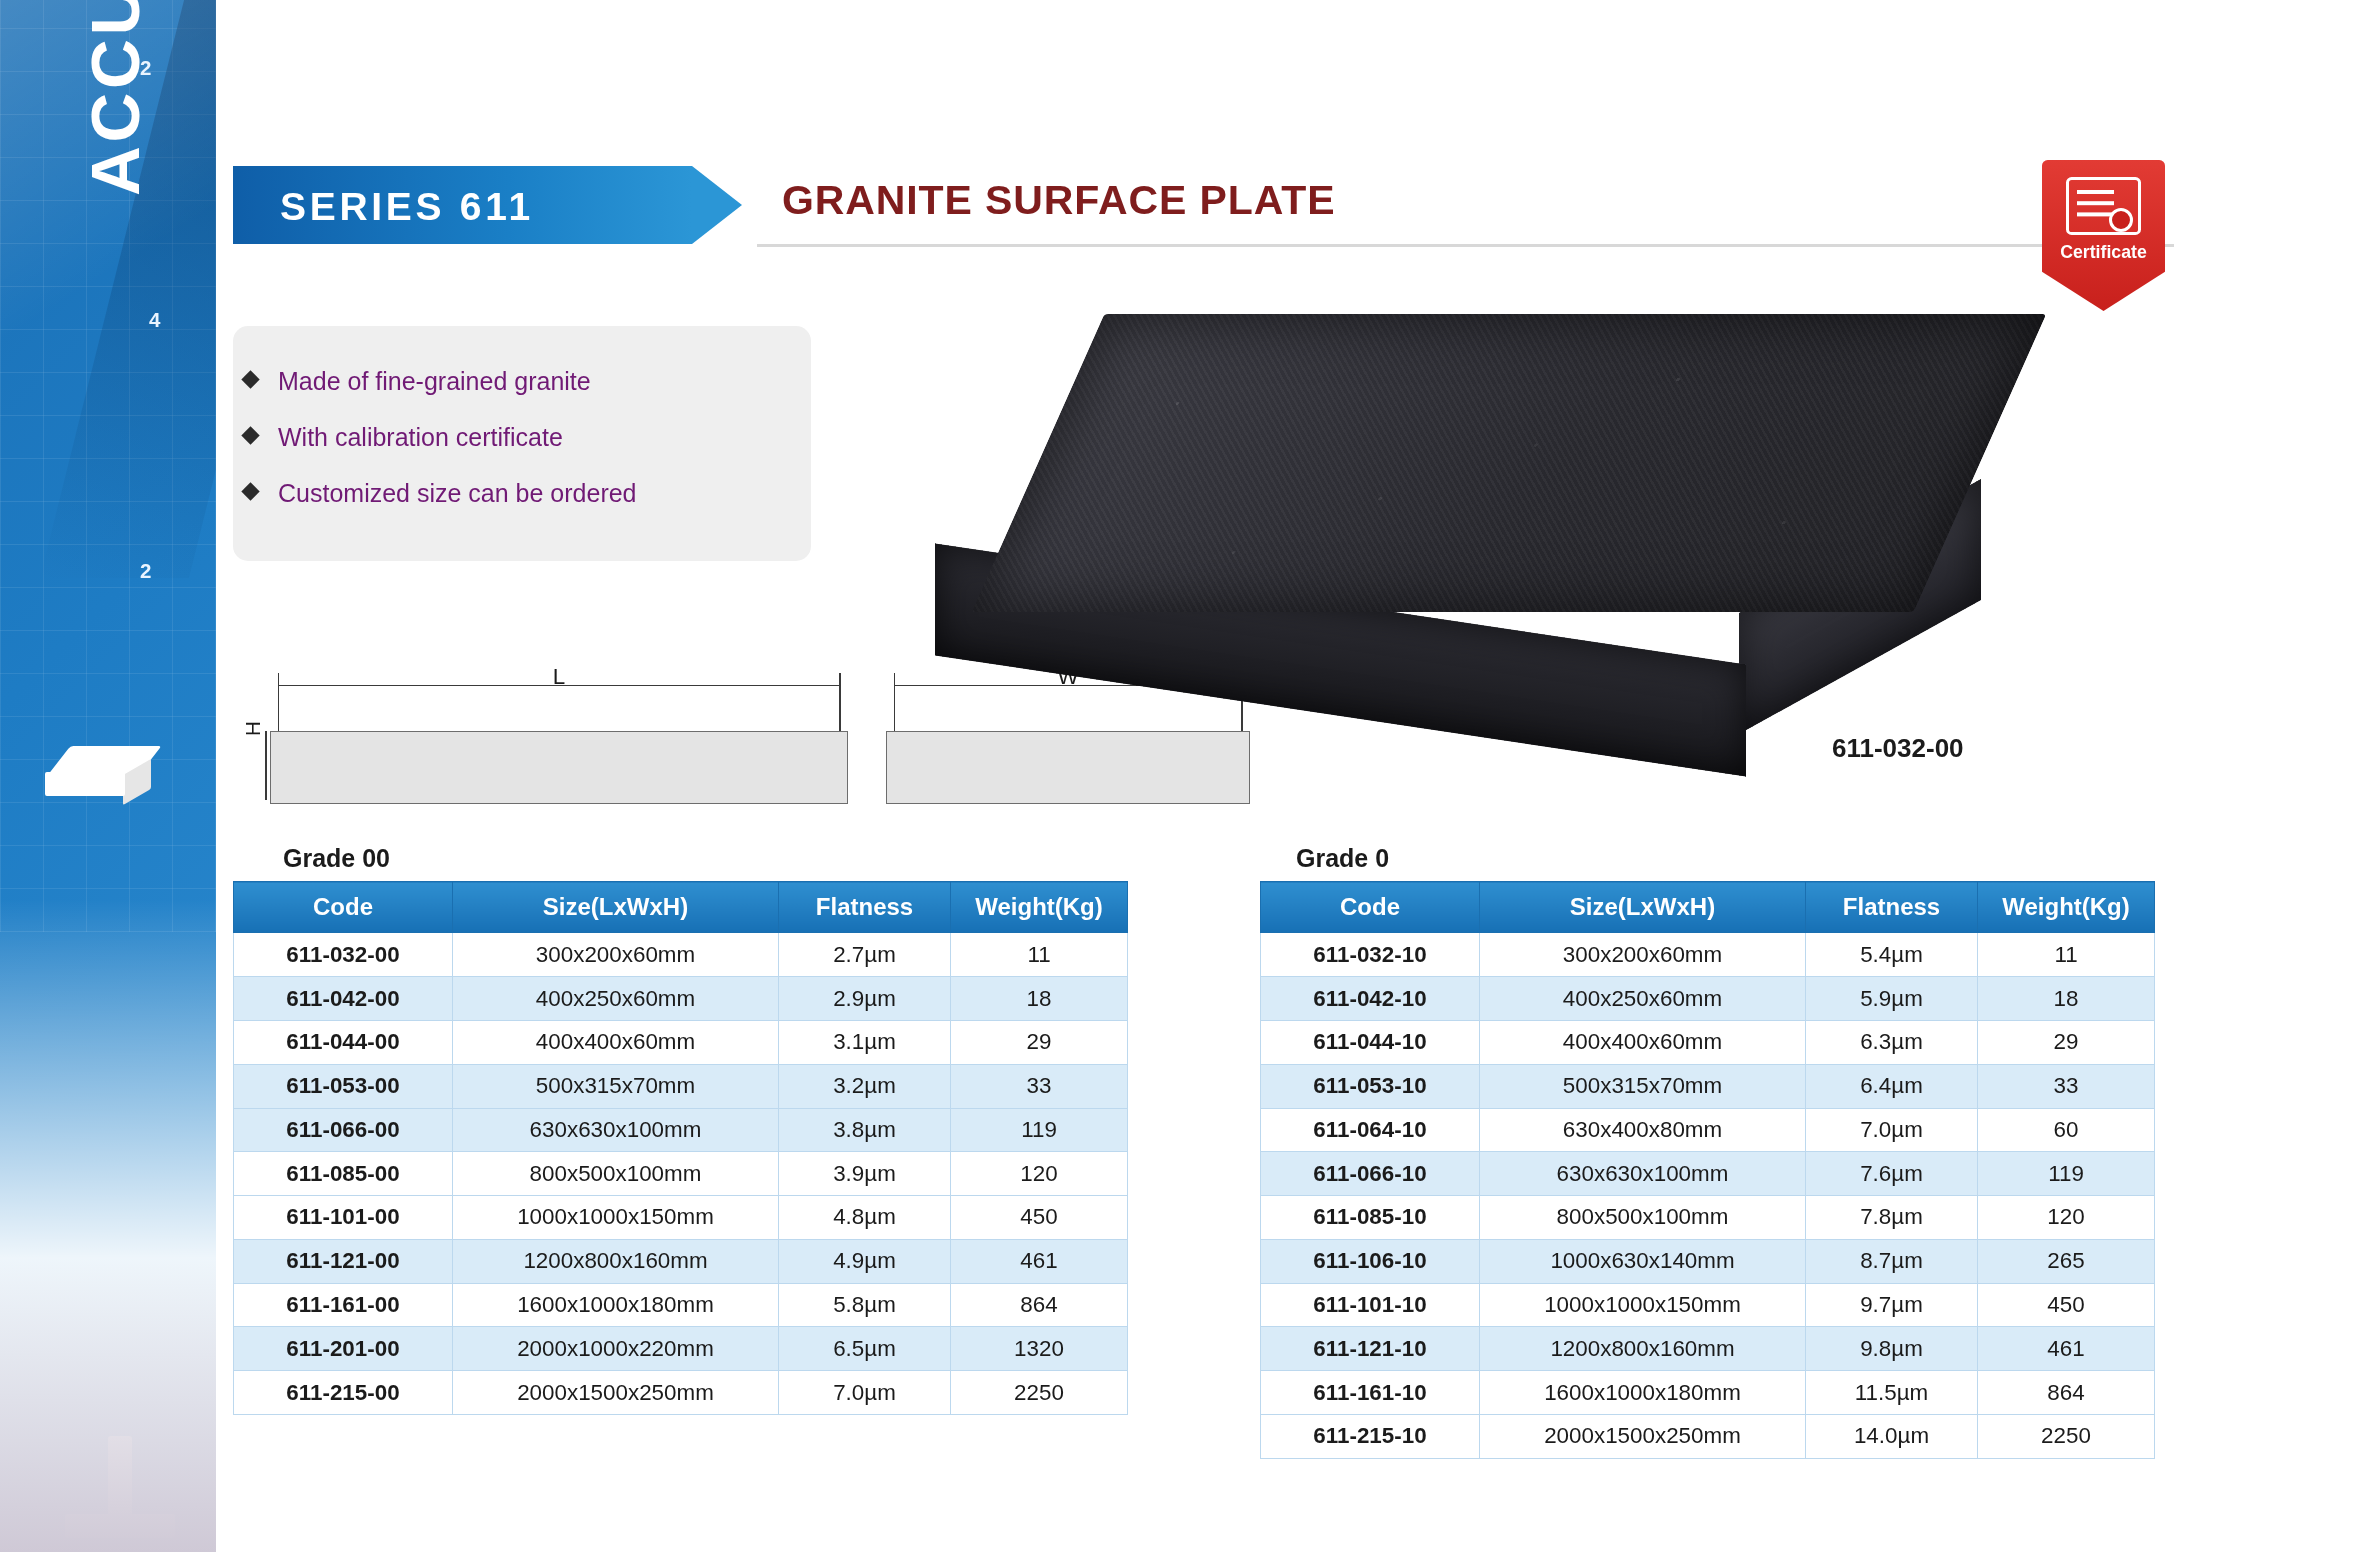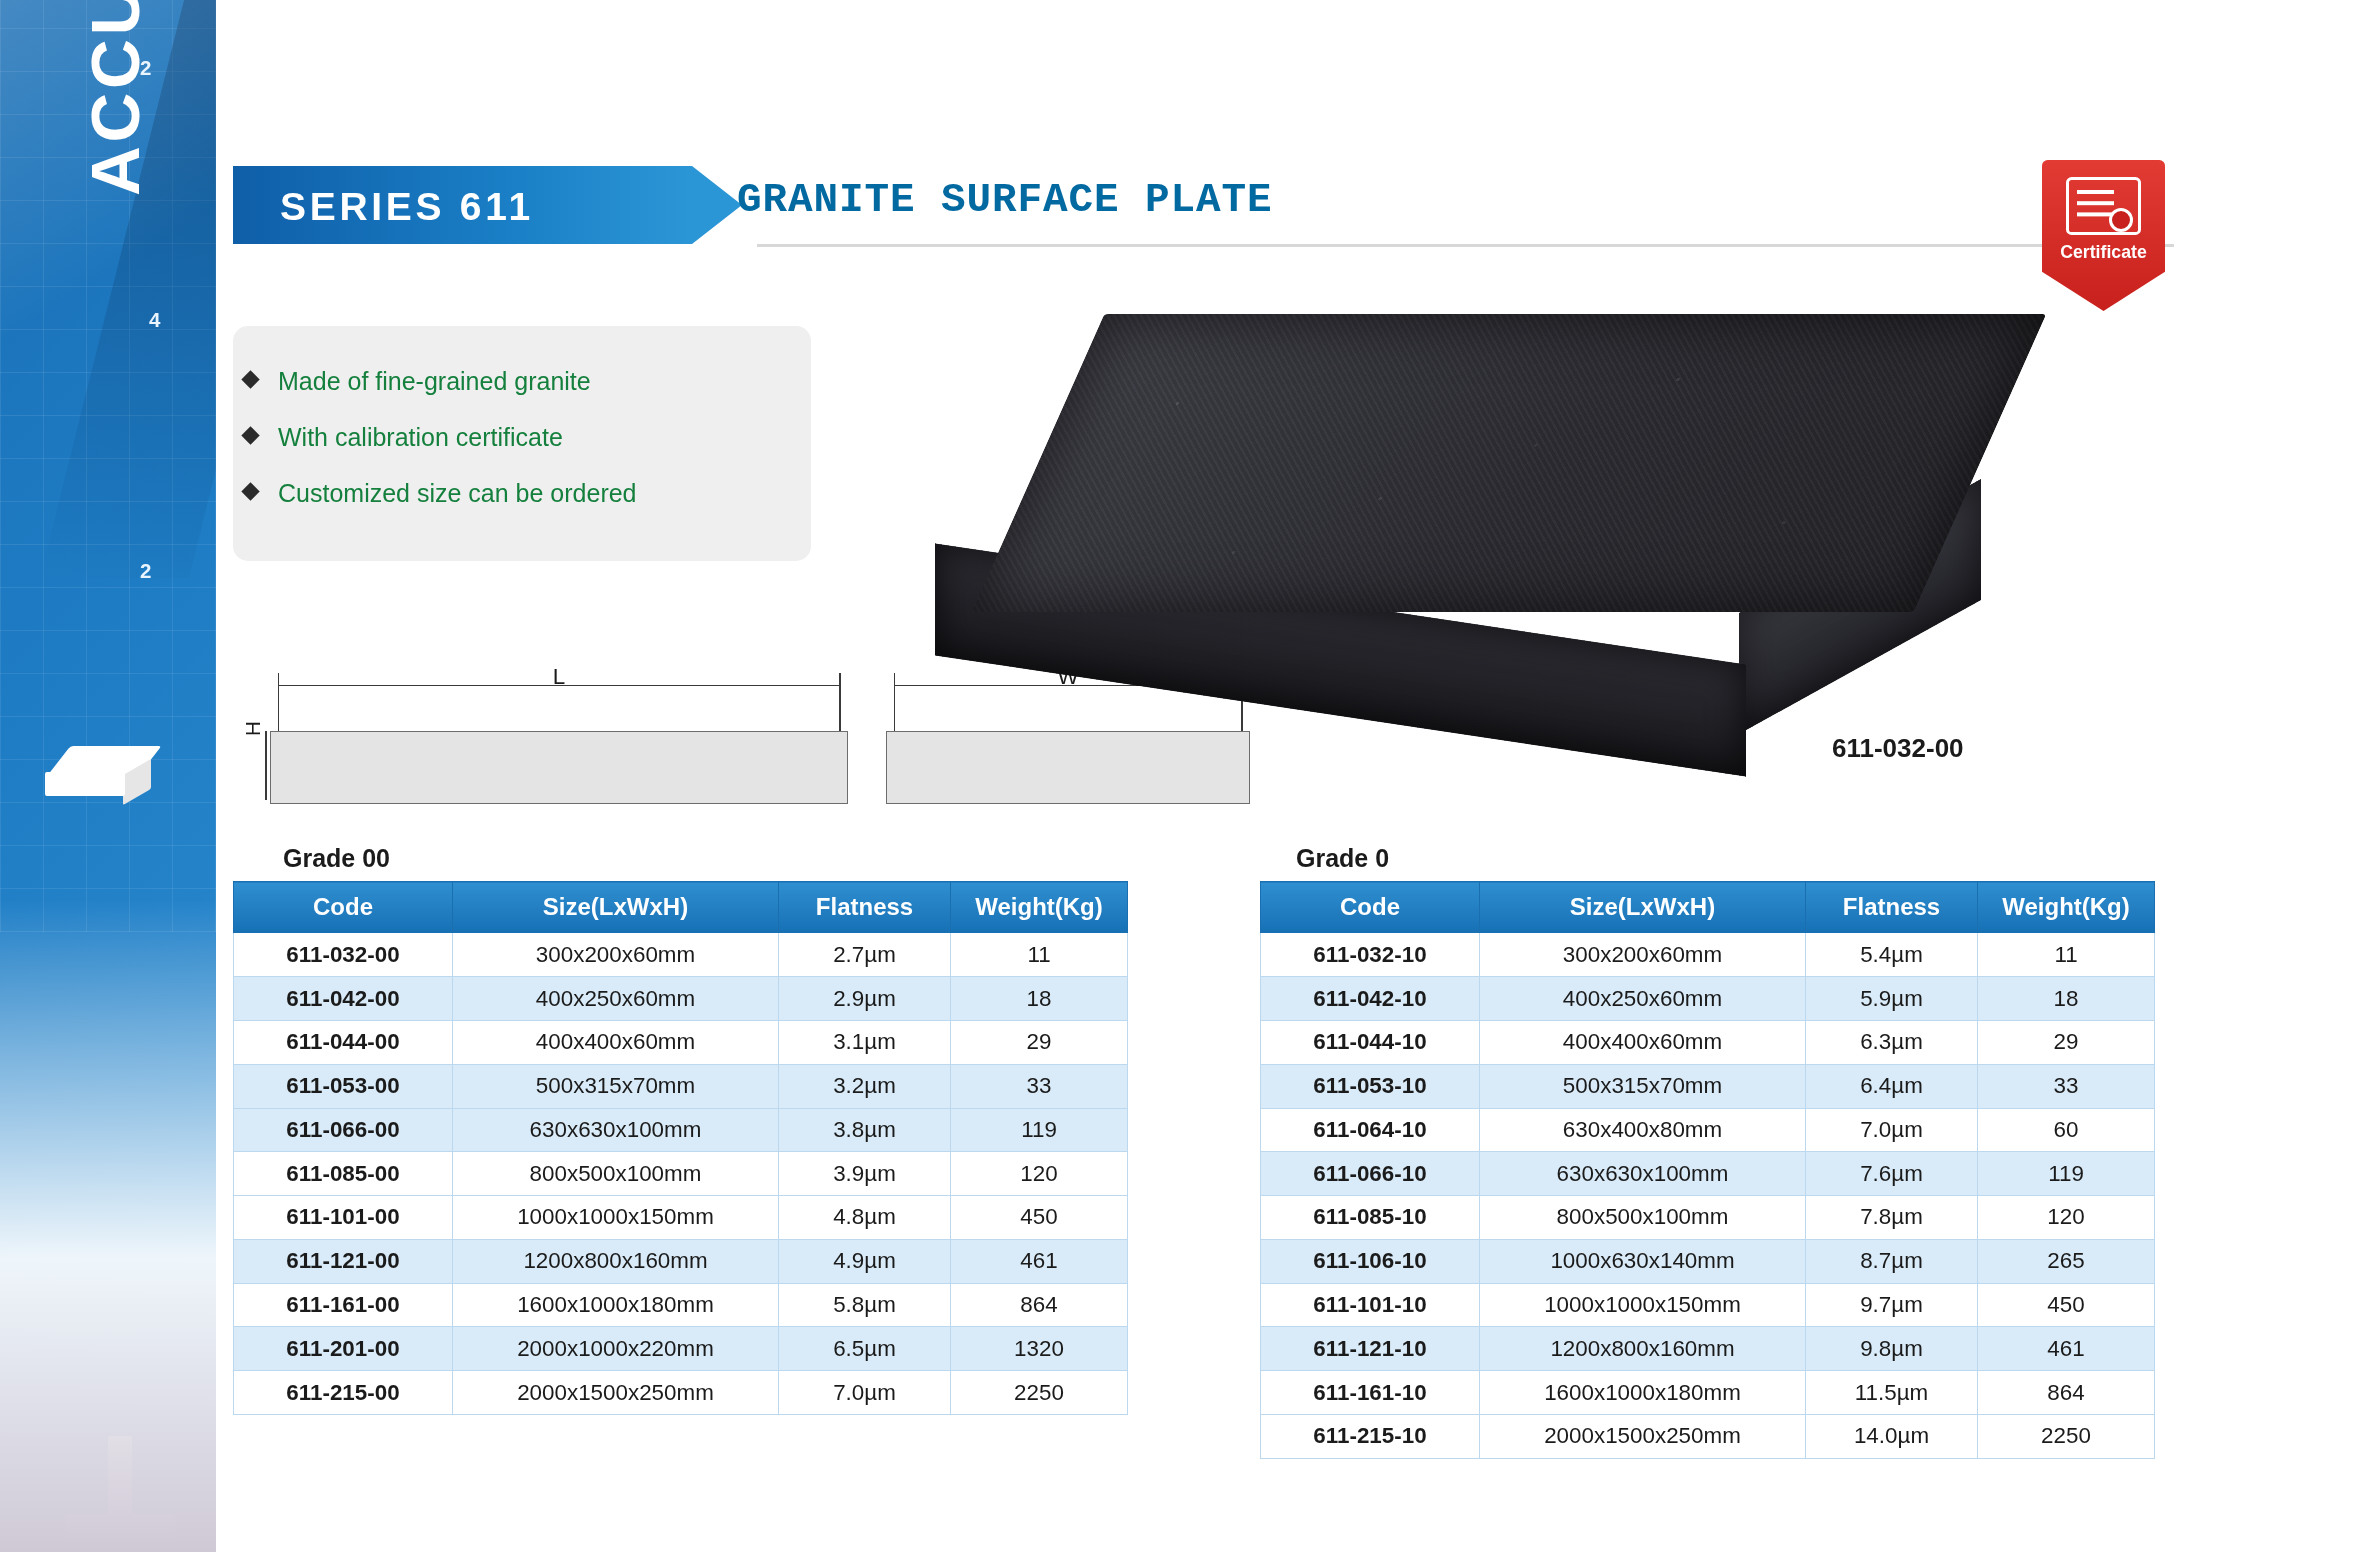--- a/index.html
+++ b/index.html
@@ -85,22 +85,22 @@
   .series-tag .label {
     position:absolute; left:47px; top:18.6px; font-size:39px; font-weight:bold; letter-spacing:3.7px;
   }
   .series-arrow {
     position:absolute; left:692px; top:166px; width:0; height:0;
     border-top: 39px solid transparent;
     border-bottom: 39px solid transparent;
     border-left: 50px solid #2b96d6;
   }
   .header-title {
-    position:absolute; left:737px; top:177px;
-    font-size:41px; font-weight:bold; color:#0369a1; letter-spacing:0.9px;font-family:Liberation Mono, monospace;
+    position:absolute; left:782px; top:177px;
+    font-size:41px; font-weight:bold; color:#7f1d1d; letter-spacing:0.9px;
   }
   .header-rule {
     position:absolute; left:757px; top:244px; width:1417px; height:2.8px; background:#d8d8d8;
   }
 
   
   .cert {
     position:absolute; left:2042px; top:160px; width:123px; height:151px;
   }
   .cert-shield {
@@ -125,21 +125,21 @@
     position:absolute; left:0; top:82px; width:123px; text-align:center;
     color:#fff; font-size:17.7px; font-weight:bold;
   }
 
   
   .features {
     position:absolute; left:233px; top:326px; width:578px; height:235px;
     background:#efefef; border-radius:15px;
   }
   .feature-row {
-    position:absolute; left:45px; font-size:25px; color:#15803d;
+    position:absolute; left:45px; font-size:25px; color:#701a75;
   }
   .feature-row .bullet {
     position:absolute; left:-34px; top:5.6px; width:13px; height:13px;
     background:#2b2b2b; transform: rotate(45deg);
   }
   .f1 { top:41px; } .f2 { top:97px; } .f3 { top:153px; }
 
   
   .dim-l { position:absolute; left:270px; top:664px; width:578px; height:140px; }
   .dim-w { position:absolute; left:886px; top:664px; width:364px; height:140px; }

